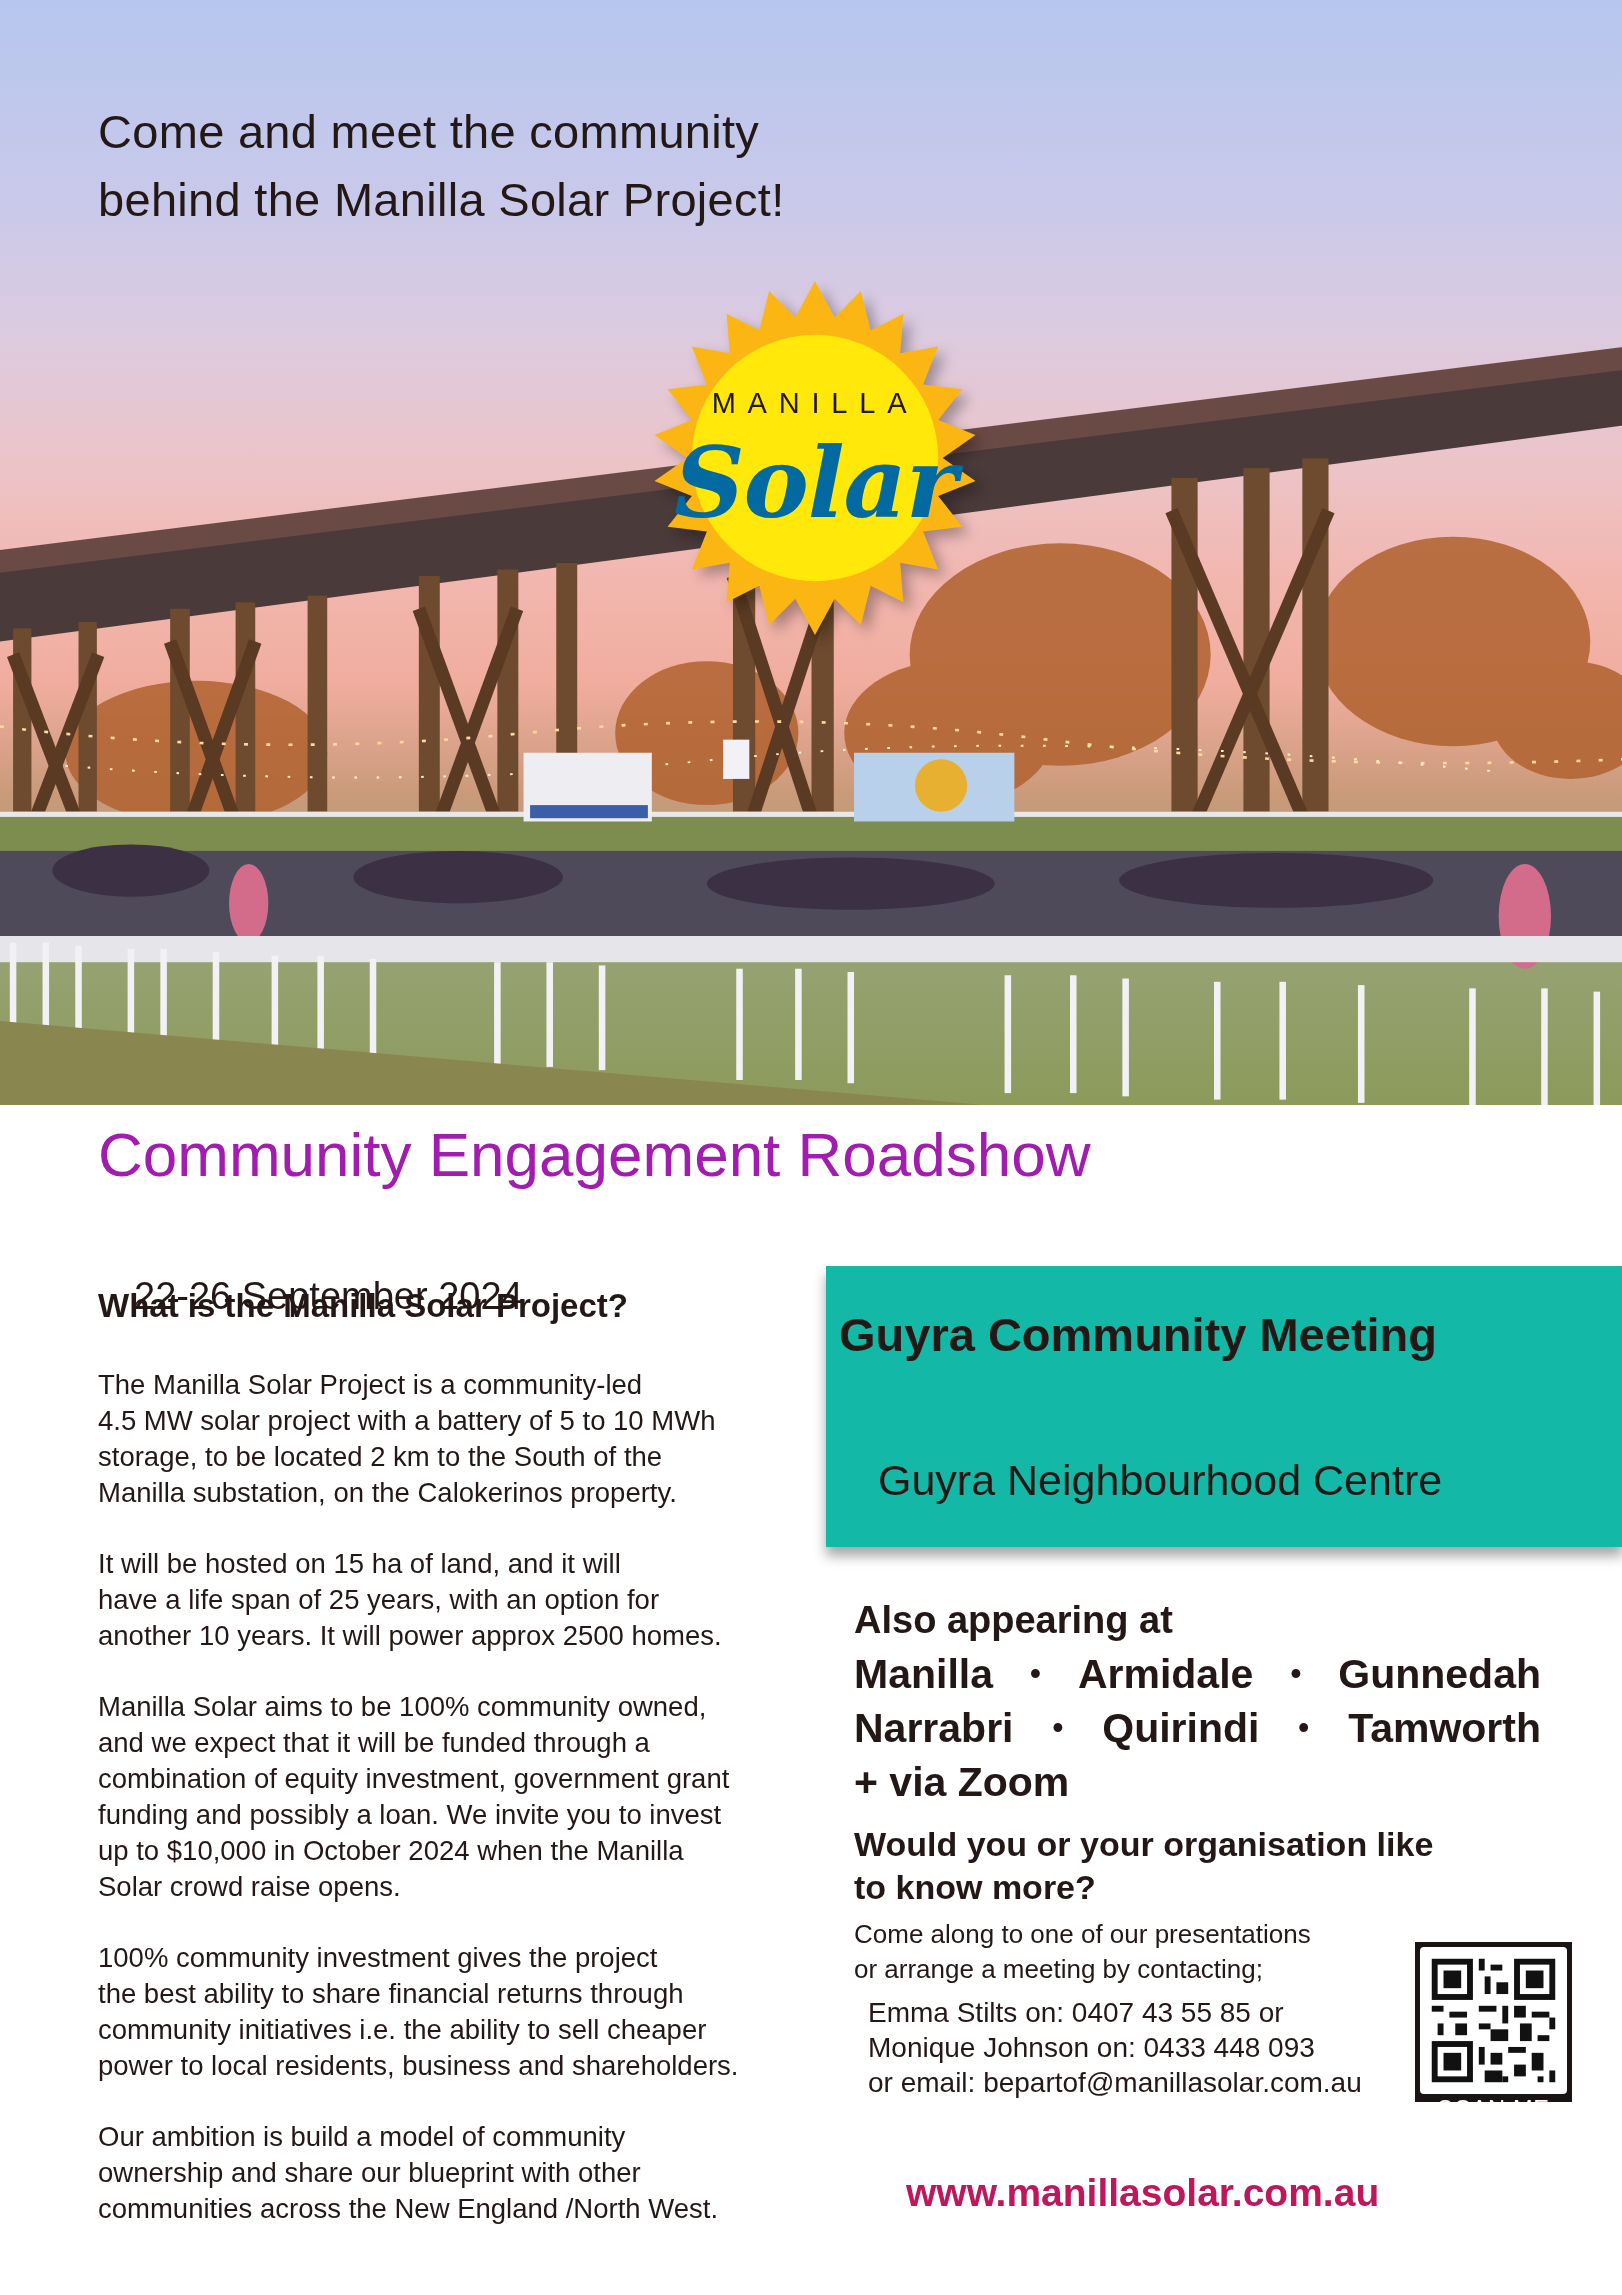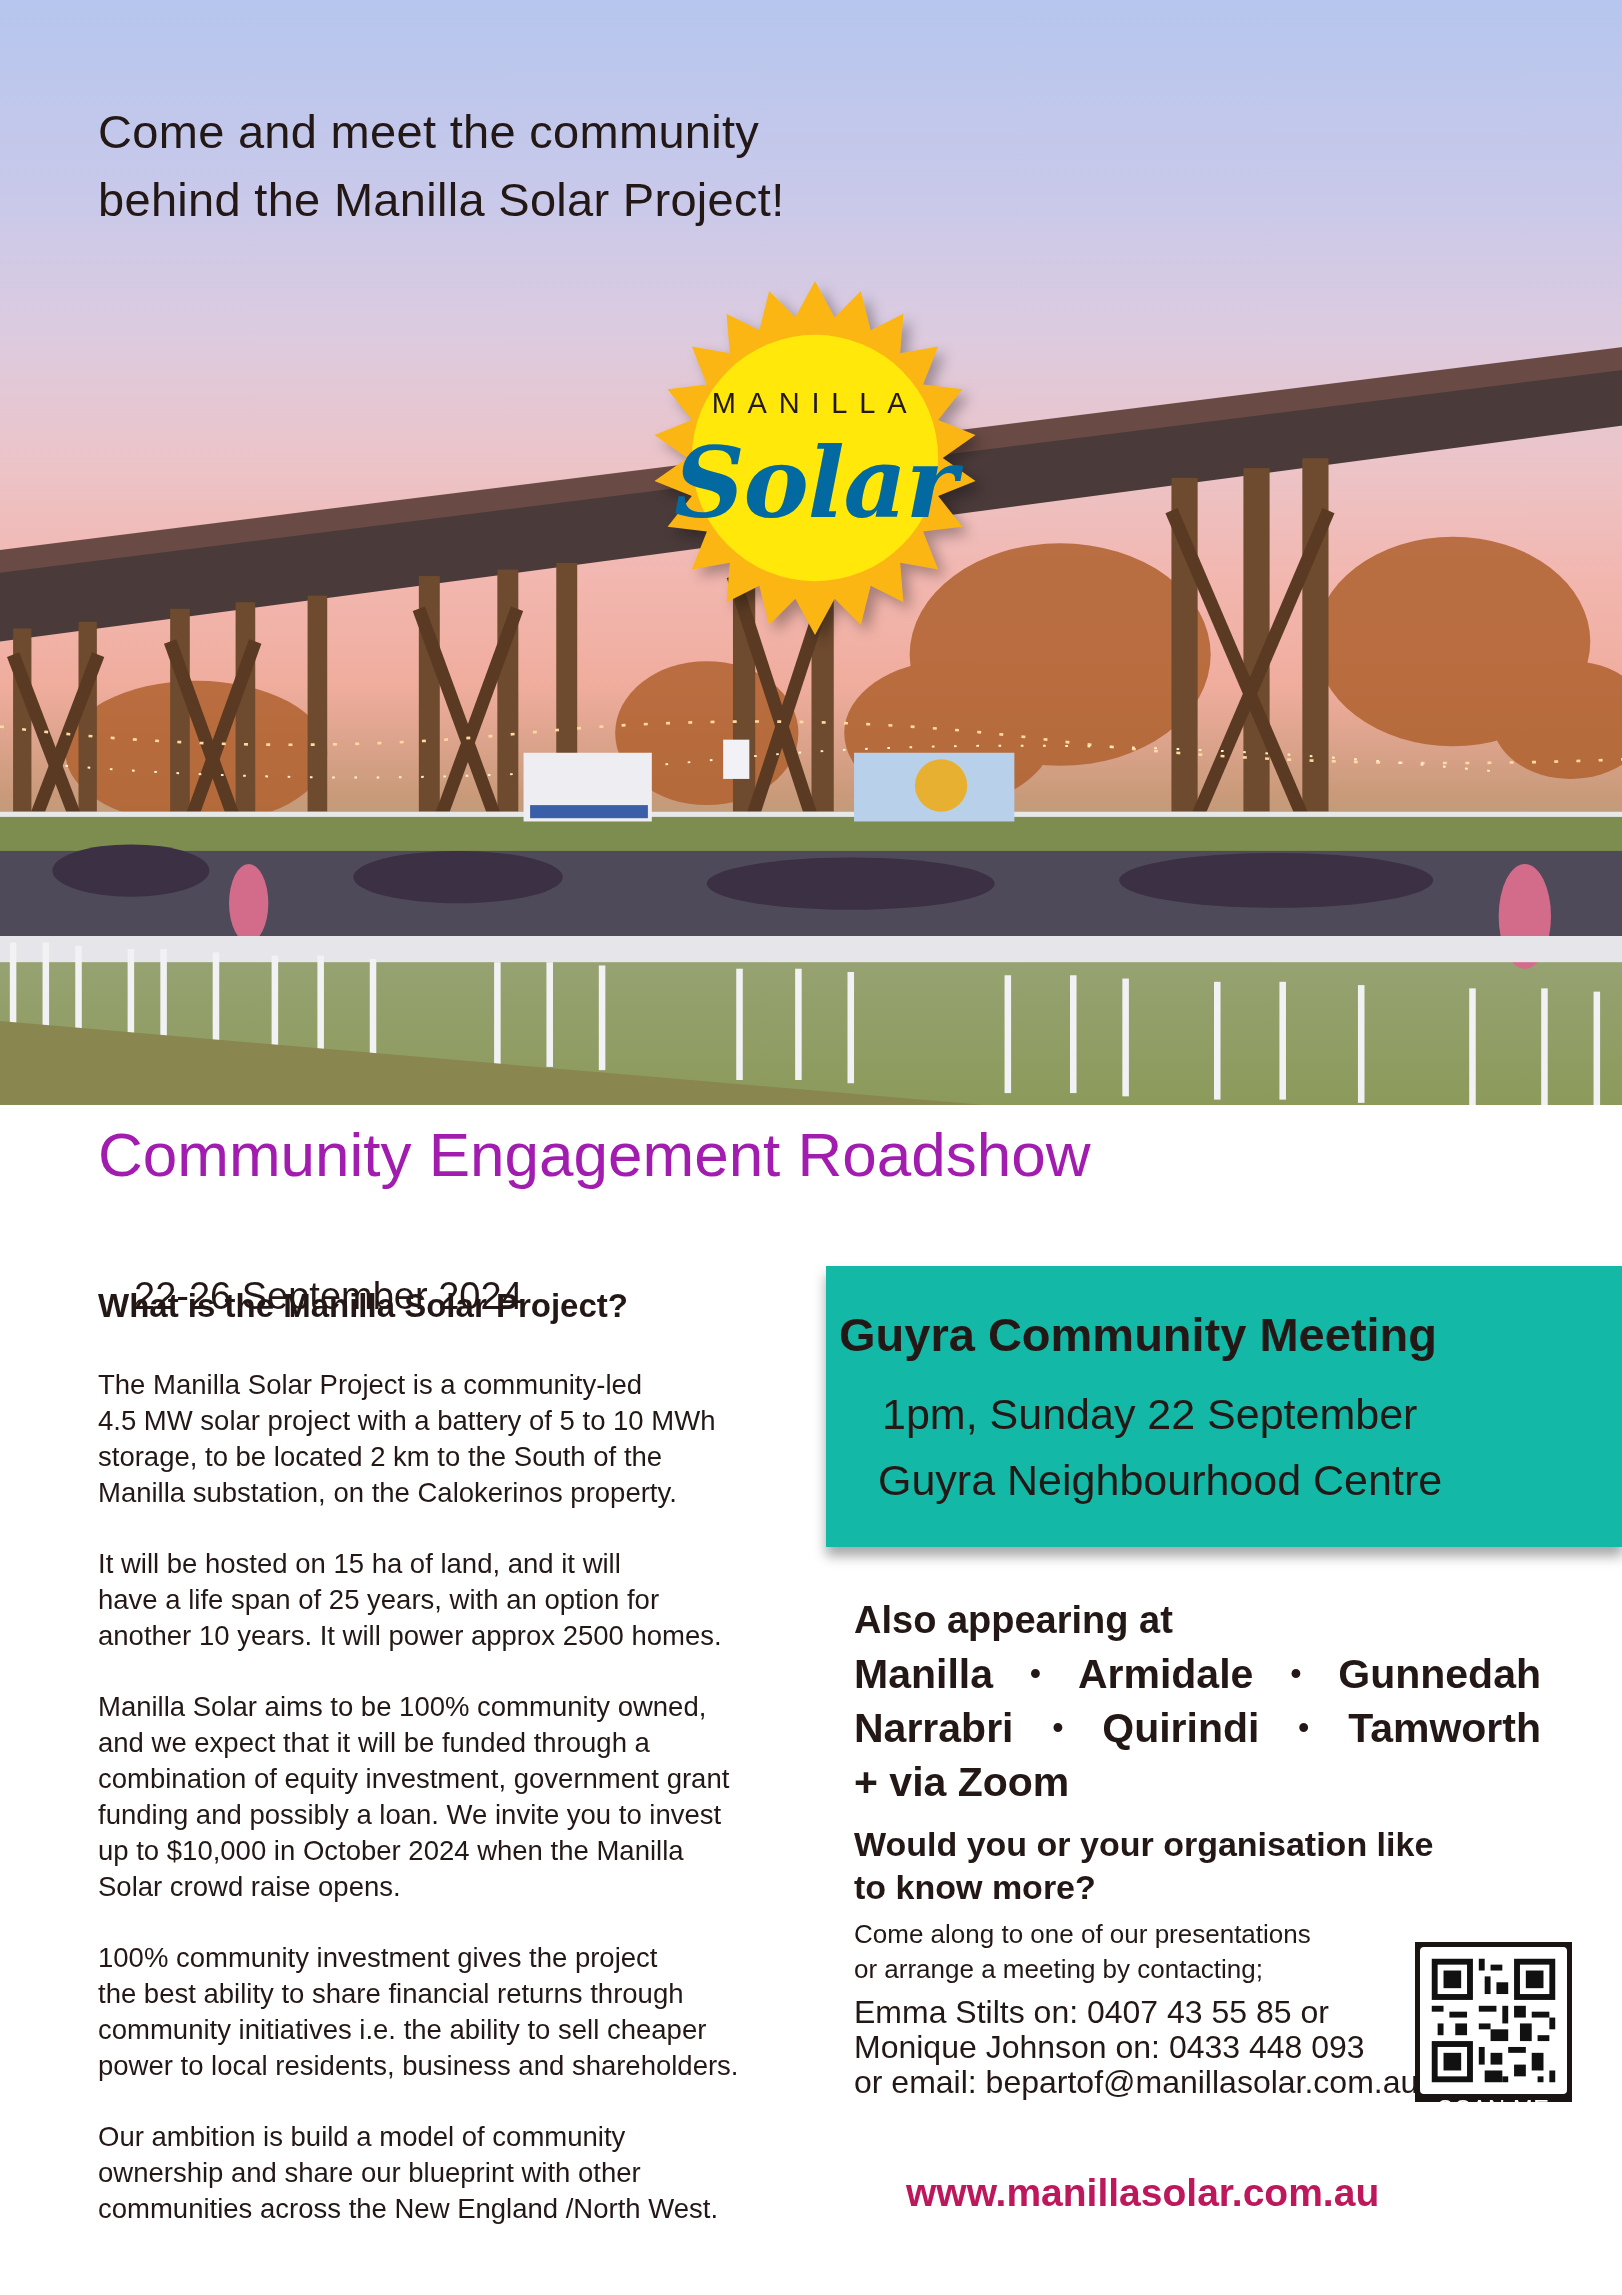--- a/index.html
+++ b/index.html
@@ -22,21 +22,21 @@
   .meeting-title { position:absolute; left:13px; top:41px; font-size:47px; font-weight:bold; }
   .meeting-time { position:absolute; left:56px; top:124px; font-size:43px; }
   .meeting-place { position:absolute; left:52px; top:190px; font-size:43px; }
   .right-col { position:absolute; left:854px; top:1593px; width:753px; }
   .also-title { font-size:38px; font-weight:bold; line-height:54px; }
   .towns-row { font-size:41px; font-weight:bold; line-height:54px; display:flex; justify-content:space-between; width:687px; }
   .towns-row .dot { font-size:31px; }
   .zoom-line { font-size:41px; font-weight:bold; line-height:54px; }
   .know-title { font-size:34px; font-weight:bold; line-height:43px; margin-top:14.4px; }
   .contact { font-size:26px; line-height:35px; margin-top:7.9px; }
-  .contact-line { font-size:32px; line-height:35px; }
+  .contact-line { font-size:28px; line-height:35px;margin-left:14px; }
   .qr { position:absolute; left:1415px; top:1942px; width:157px; height:160px; background:#1a1412; }
   .qr-inner { position:absolute; left:5.2px; top:5.2px; width:147px; height:147px; background:#fff; border-radius:3.9px; }
   .qr-label { position:absolute; left:0; top:154px; width:100%; text-align:center; color:#fff; font-size:23.6px; letter-spacing:0.7px; }
   .website { position:absolute; left:906px; top:2171px; font-size:39px; font-weight:bold; color:#be185d; }
 </style>
 </head>
 <body>
 
 <div class="hero">
   <svg width="1623" height="1105" viewBox="0 0 2480 1688">
@@ -174,21 +174,20 @@
 the best ability to share financial returns through
 community initiatives i.e. the ability to sell cheaper
 power to local residents, business and shareholders.</p>
   <p>Our ambition is build a model of community
 ownership and share our blueprint with other
 communities across the New England /North West.</p>
 </div>
 
 <div class="meeting-box">
   <div class="meeting-title">Guyra Community Meeting</div>
-  <div class="meeting-time">1pm, Sunday 22 September</div>
   <div class="meeting-place">Guyra Neighbourhood Centre</div>
 </div>
 
 <div class="right-col">
   <div class="also-title">Also appearing at</div>
   <div class="towns-row">
     <span>Manilla</span>
     <span class="dot">•</span>
     <span>Armidale</span>
     <span class="dot">•</span>

